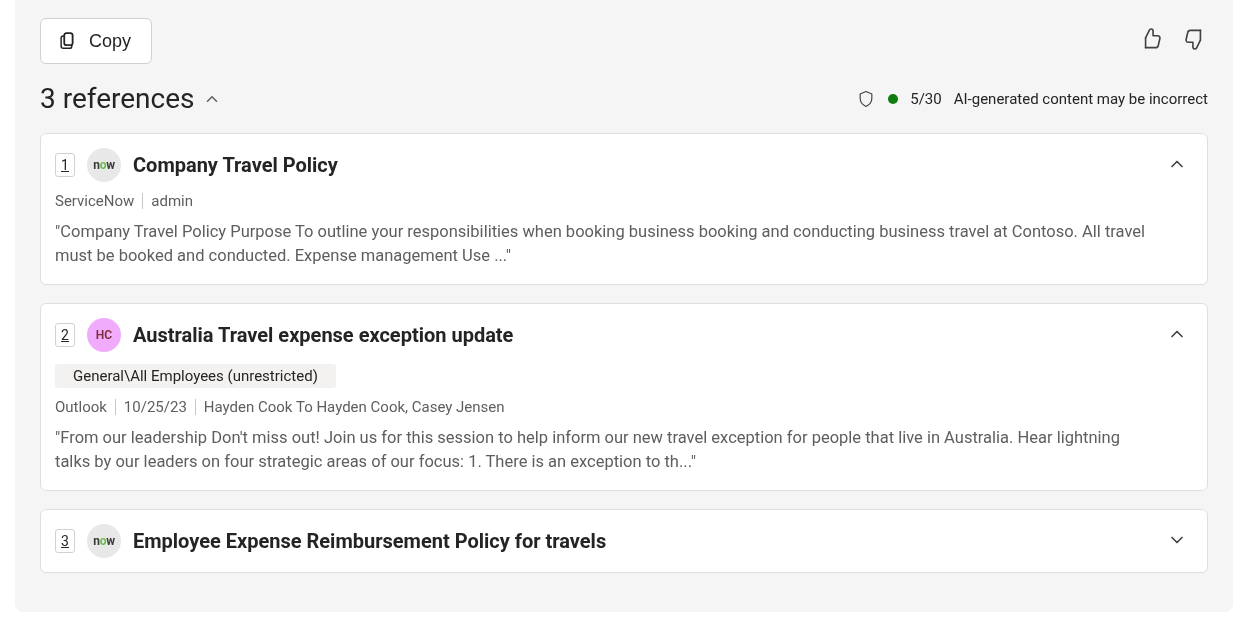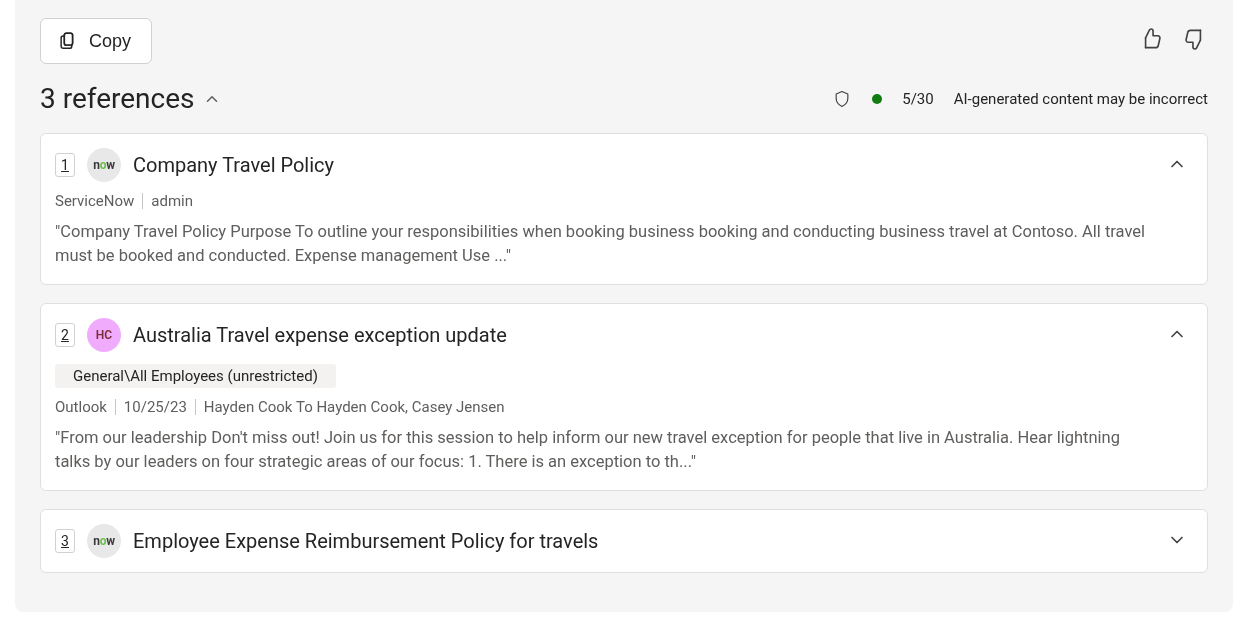--- a/index.html
+++ b/index.html
@@ -74,21 +74,21 @@
     align-items:center;
     gap:8px;
     font-size:28px;
     color:#242424;
     cursor:pointer;
   }
   .refs-toggle .chev{width:18px;height:18px;color:#605e5c;}
   .status-line{
     display:flex;
     align-items:center;
-    gap:20px;
+    gap:12px;
     font-size:15px;
     color:#242424;
   }
   .status-line svg.shield{width:20px;height:20px;color:#424242;}
   .dot{
     width:10px;height:10px;border-radius:50%;
     background:#107c10;
     display:inline-block;
   }
   
@@ -134,21 +134,21 @@
     font-weight:700;font-size:12px;letter-spacing:-0.3px;
     display:inline-flex;
   }
   .src-now .n-n{color:#3a3a3a;}
   .src-now .n-o{color:#6abf4b;}
   .src-now .n-w{color:#3a3a3a;}
   .src-hc{
     background:#f0abfc;color:#7a2e38;
   }
   .ref-title{
-    font-size:20px;font-weight:400;color:#242424;
+    font-size:20px;font-weight:700;color:#242424;
   }
   .expand-btn{
     position:absolute;
     right:16px;top:16px;
     border:none;background:none;cursor:pointer;padding:4px;
     color:#424242;
   }
   .expand-btn svg{width:20px;height:20px;}
   .meta-line{
     display:flex;

